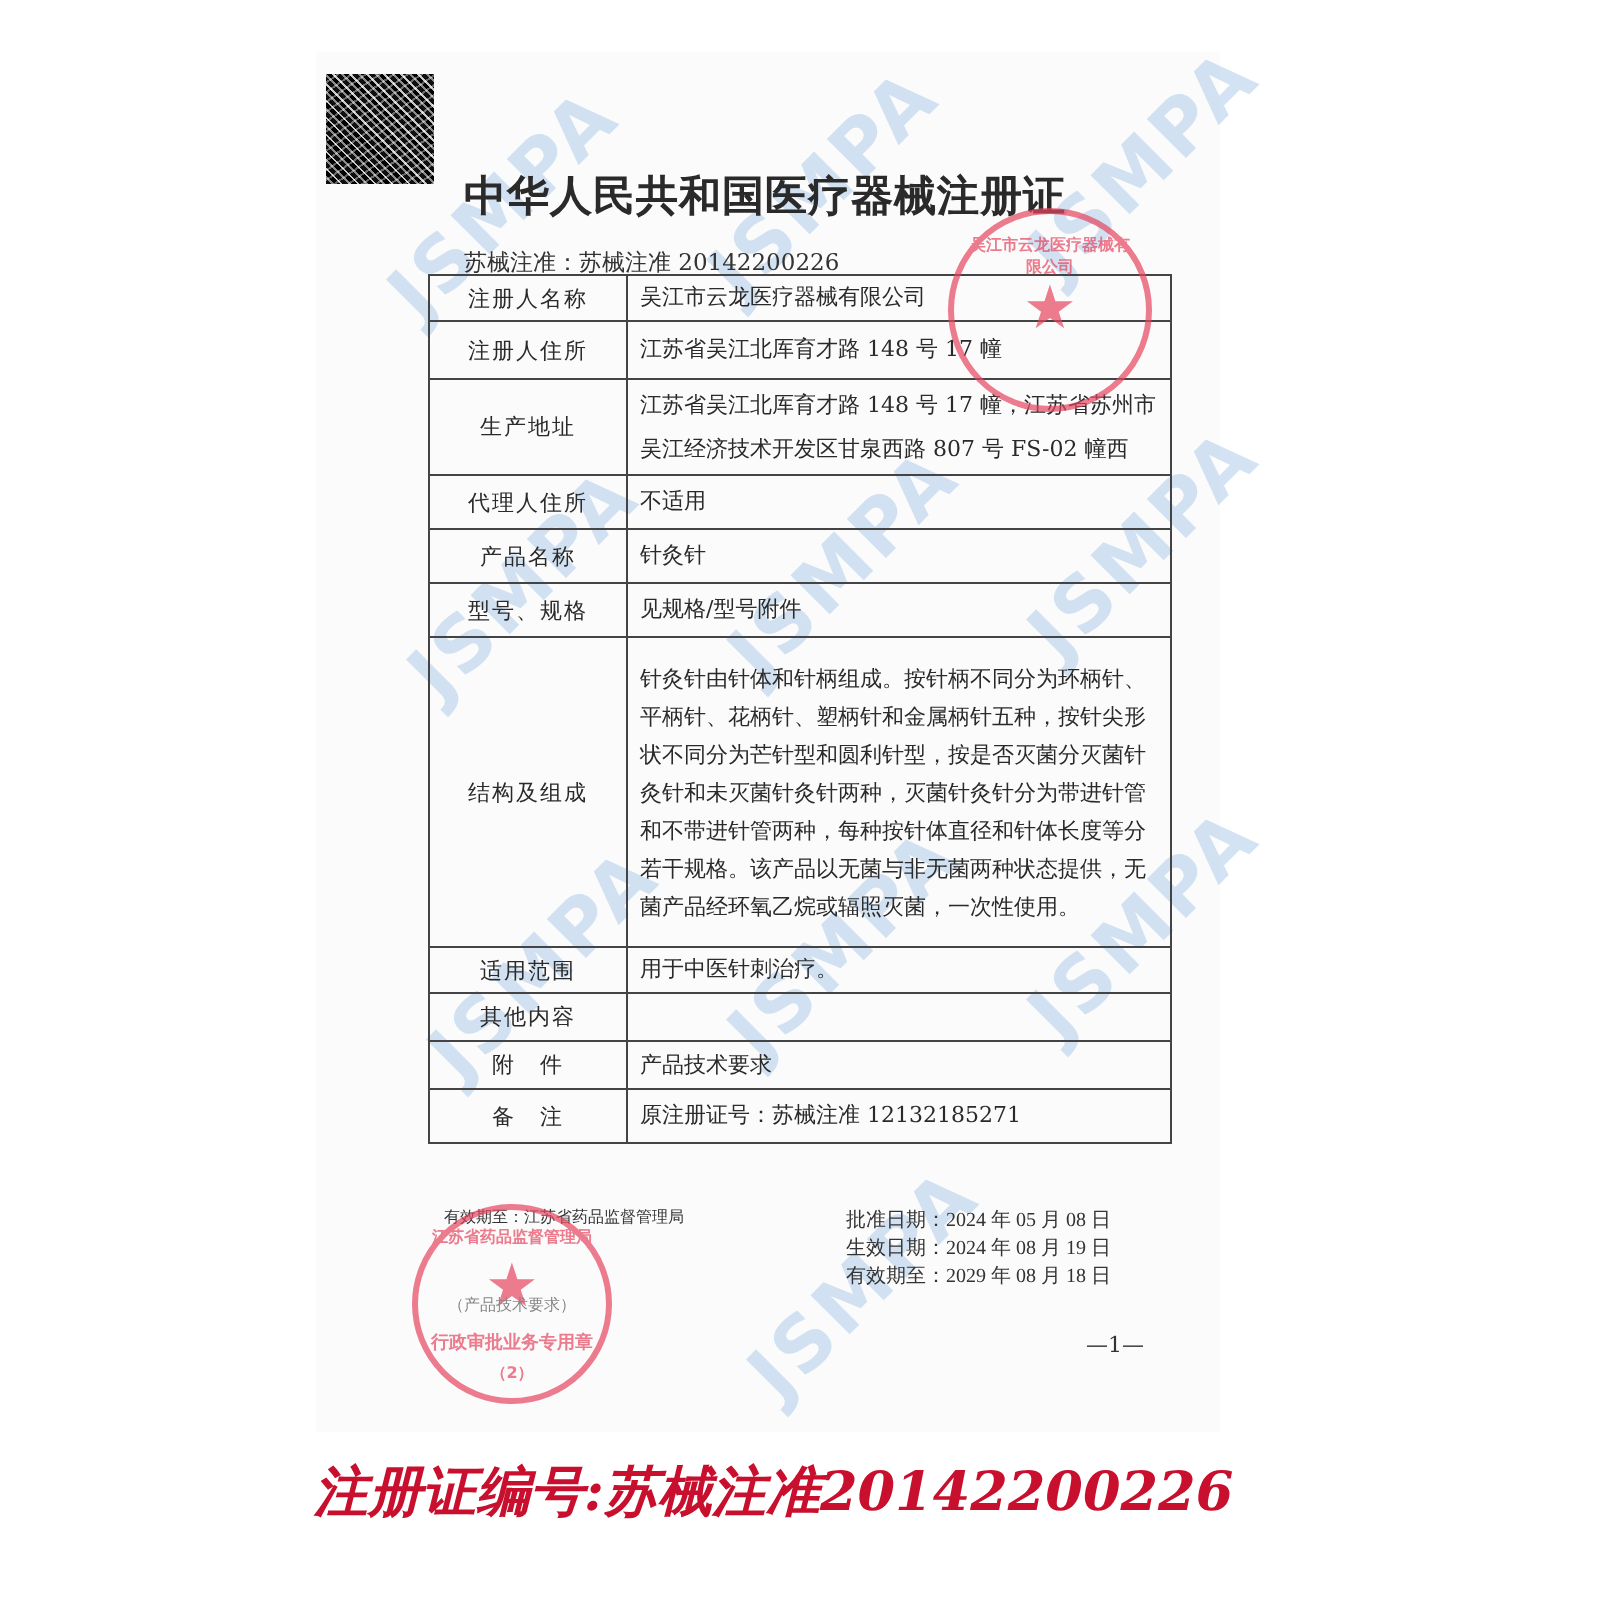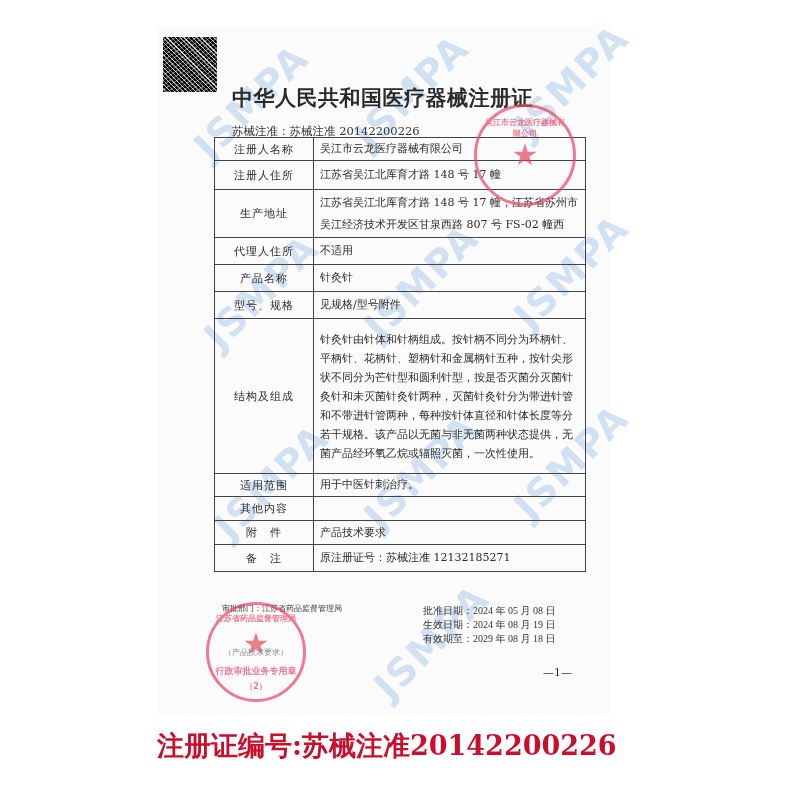--- a/index.html
+++ b/index.html
@@ -38,21 +38,21 @@
     table.cert td {
       border:1px solid #444; padding:0 6px; vertical-align:middle; color:#2a2a2a;margin-top:36px;
     }
     table.cert td.k { width:86px; text-align:center; letter-spacing:1px; }
     table.cert td.v { text-align:left; line-height:22px; }
     .footer-left { position:absolute; left:222px; top:603px; font-size:8px; color:#333; font-family:"DejaVu Serif", serif; }
     .dates { position:absolute; left:423px; top:604px; font-size:10px; line-height:14px; color:#333; font-family:Liberation Serif, serif; }
     .pagenum { position:absolute; left:543px; top:666px; font-size:11px; color:#333; font-family:"DejaVu Serif", serif; }
     .caption {
       position:absolute; left:157px; top:728px; font-size:27px; font-weight:bold;
-      color:#c8102e; font-family:"DejaVu Serif", serif; letter-spacing:0px; white-space:nowrap;
+      color:#c8102e; font-family:"DejaVu Serif", serif; letter-spacing:0px; white-space:nowrap;font-style:italic;
     }
     .watermark {
       position:absolute; color:#9fc3e6; opacity:0.45; font-weight:bold; font-size:38px;
       font-family:"DejaVu Sans", sans-serif; transform:rotate(-45deg); letter-spacing:2px;
       pointer-events:none;
     }
     .seal {
       position:absolute; border:3px solid #e5455f; border-radius:50%; opacity:0.7;
       display:flex; align-items:center; justify-content:center; color:#e5455f;
     }
@@ -131,21 +131,21 @@
   </tr>
 </tbody>
   </table>
 
 <div class="seal" style="left:474px;top:104px;width:96px;height:96px;">
   <span class="star">★</span>
   <span class="seal-text" style="top:10px;left:8px;right:8px;">吴江市云龙医疗器械有限公司</span>
 </div>
 
 <div class="footer-left">
-  <span>审批部门：</span><span>江苏省药品监督管理局</span>
+  <span>有效期至：</span><span>江苏省药品监督管理局</span>
 </div>
 
 <div class="seal" style="left:206px;top:602px;width:94px;height:94px;">
   <span class="star" style="margin-top:-16px">★</span>
   <span class="seal-text" style="top:8px;left:6px;right:6px;">江苏省药品监督管理局</span>
   <span class="seal-text" style="top:42px;left:6px;right:6px;color:#555;font-weight:normal;">（产品技术要求）</span>
   <span class="seal-text" style="top:60px;left:6px;right:6px;font-size:9px;">行政审批业务专用章</span>
   <span class="seal-text" style="top:76px;left:6px;right:6px;">（2）</span>
 </div>
 

